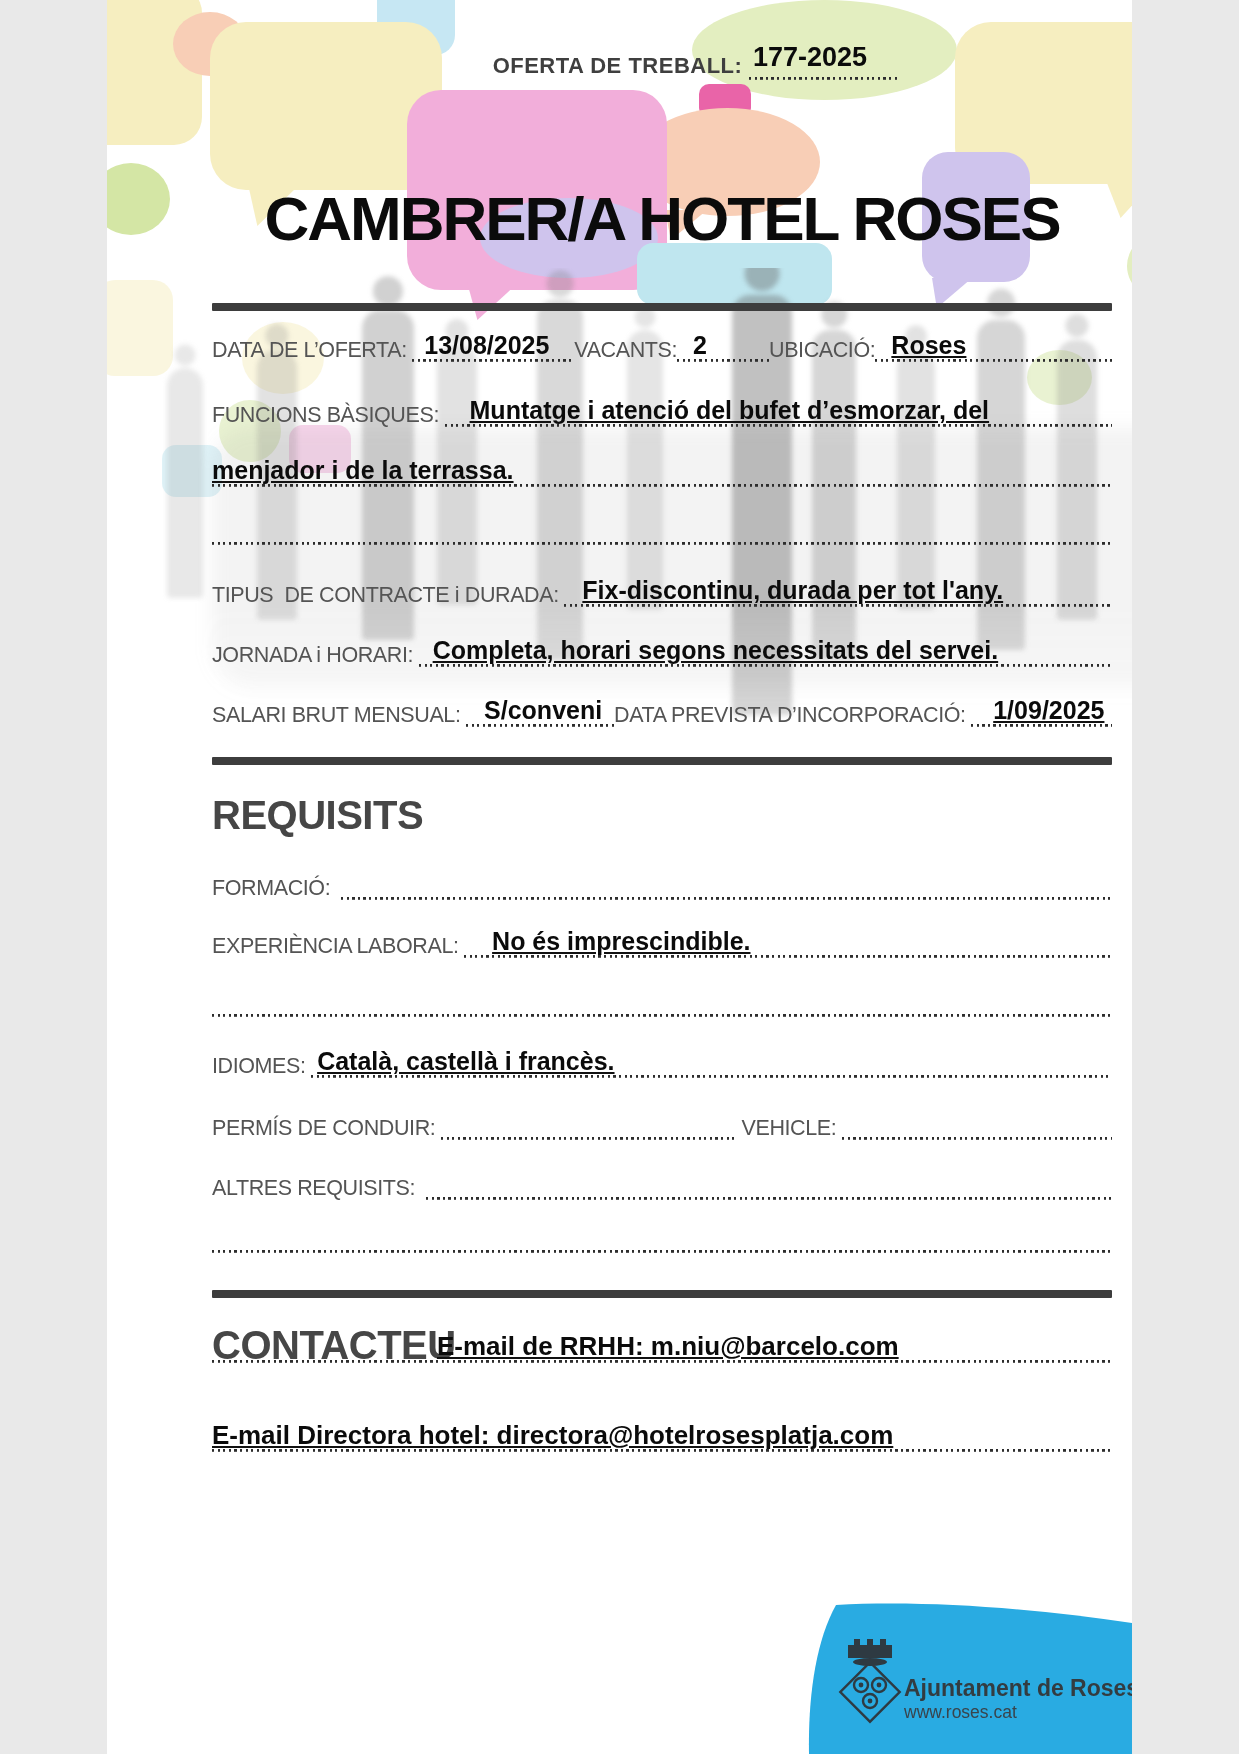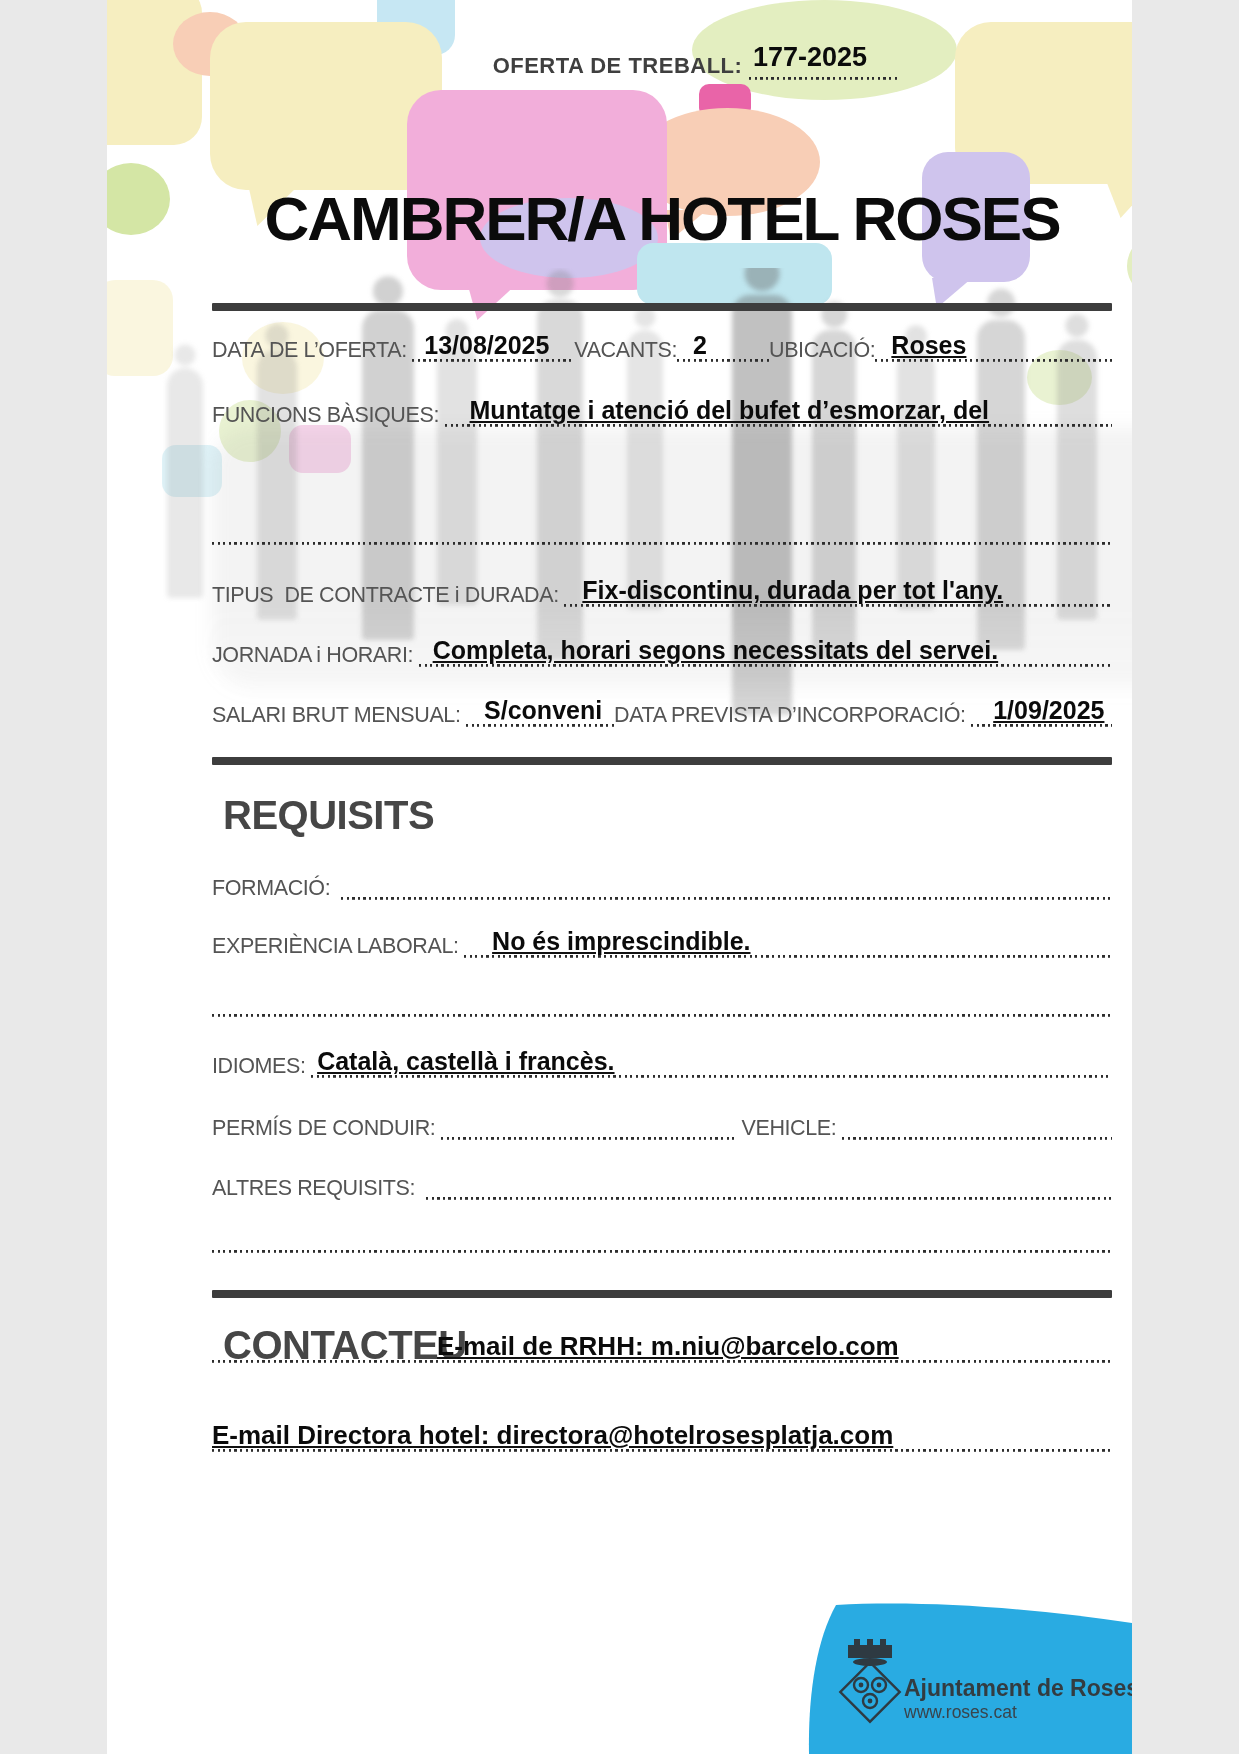--- a/index.html
+++ b/index.html
@@ -68,21 +68,21 @@
   .offer-header .hlabel{font-size:22px;font-weight:bold;color:#3f3f3f;letter-spacing:.5px;padding-bottom:1px;white-space:pre;}
   .dotsbg{background-image:repeating-linear-gradient(to right,#2d2d2d 0,#2d2d2d 2.3px,transparent 2.3px,transparent 5.6px);
     background-size:100% 2.8px;background-repeat:no-repeat;background-position:left bottom;}
   .offer-header .hfill{width:148px;align-self:stretch;display:flex;align-items:flex-end;}
   .offer-header .hnum{font-size:27px;font-weight:bold;color:#0b0b0b;line-height:1;padding-bottom:9px;padding-left:4px;white-space:nowrap;}
   .frow{position:absolute;left:105px;width:900px;height:58px;display:flex;align-items:flex-end;text-align:center;}
   .flabel{font-size:21.5px;color:#545454;letter-spacing:-.4px;line-height:1;padding-bottom:1px;white-space:pre;}
   .fill{position:relative;align-self:stretch;display:flex;align-items:flex-end;}
   .grow{flex:1 1 auto;text-decoration:underline;}
   .fval{font-weight:bold;font-size:25px;color:#0b0b0b;line-height:1;padding-bottom:4px;white-space:nowrap;}
-  .sec-heading{position:absolute;left:105px;font-size:40px;font-weight:bold;color:#464646;letter-spacing:-.5px;line-height:1;margin-left:11px;}
+  .sec-heading{position:absolute;left:105px;font-size:40px;font-weight:bold;color:#464646;letter-spacing:-.5px;line-height:1;}
   .cval-big{font-size:26px;}
   
   .footer-brand{position:absolute;right:0;bottom:0;width:450px;height:175px;z-index:2;}
   .brand-text{font-family:"Liberation Sans",sans-serif;}
 </style>
 </head>
 <body>
 
 <div class="page">
 
@@ -162,20 +162,25 @@
         <b class="fval" style="margin-left:16px;">Roses</b>
       </span>
     </div>
 
     <div class="frow" style="top:369px;">
       <span class="flabel">FUNCIONS BÀSIQUES: </span>
       <span class="fill dotsbg grow">
         <b class="fval" style="margin-left:25px;">Muntatge i atenció del bufet d’esmorzar, del</b>
       </span>
     </div>
+    <div class="frow" style="top:429px;">
+      <span class="fill dotsbg grow">
+        <b class="fval">menjador i de la terrassa.</b>
+      </span>
+    </div>
     <div class="frow" style="top:487px;">
       <span class="fill dotsbg grow"></span>
     </div>
 
     <div class="frow" style="top:549px;">
       <span class="flabel">TIPUS  DE CONTRACTE i DURADA: </span>
       <span class="fill dotsbg grow">
         <b class="fval" style="margin-left:18px;margin-top:41px;">Fix-discontinu, durada per tot l'any.</b>
       </span>
     </div>

